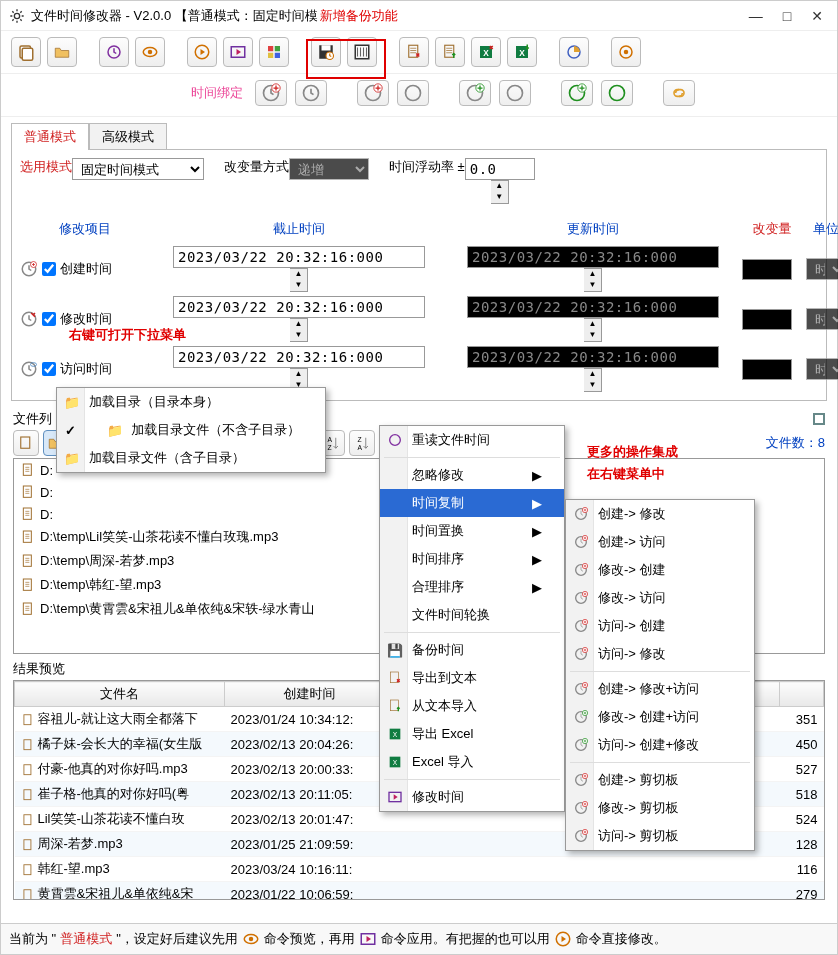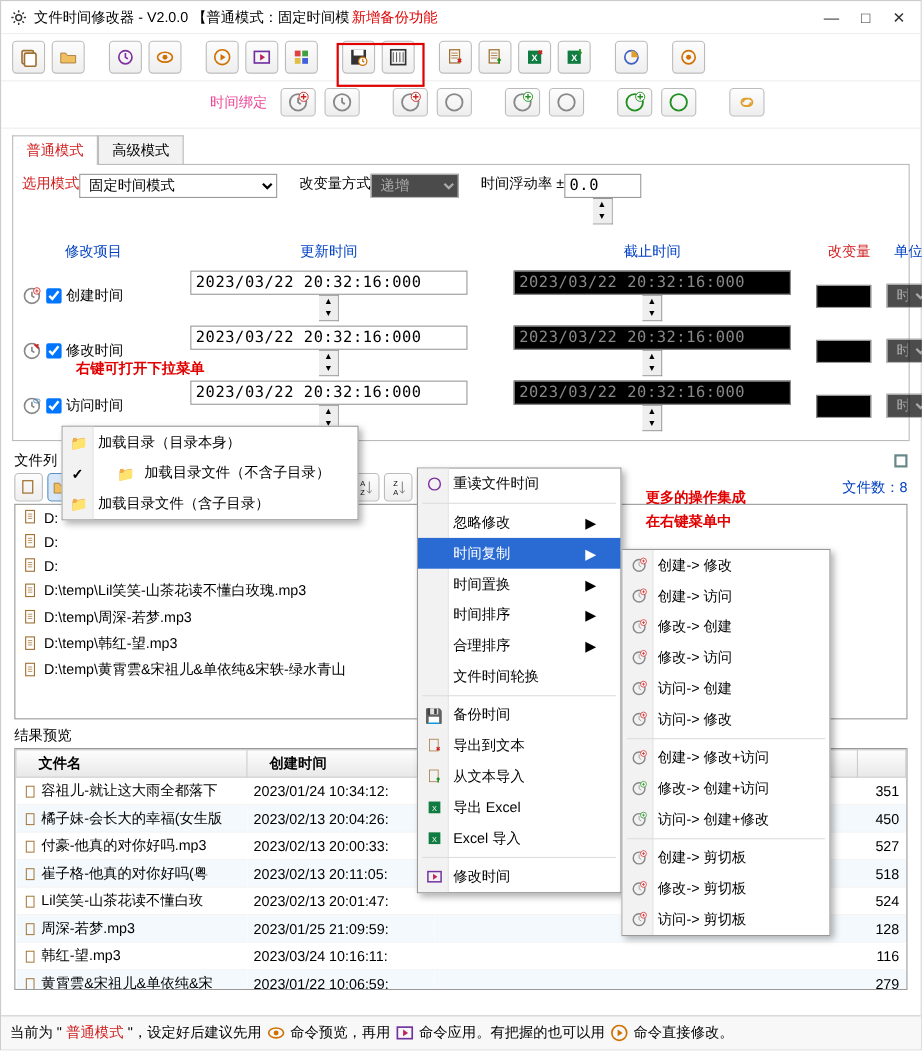--- a/index.html
+++ b/index.html
@@ -53,21 +53,21 @@
 .filebar { margin: 2px 12px; display: flex; align-items: center; gap: 4px; text-align: center; }
 .filecount { margin-left: auto; color: #0040c0; }
 
 .filelistbox { margin: 2px 12px 6px 12px; border: 1px solid #999; height: 196px; overflow: hidden; position: relative; background: #fff; }
 .fileitem { display: flex; align-items: center; gap: 4px; padding: 3px 6px; font-size: 13px; }
 .fileitem .fi { width: 16px; height: 16px; flex-shrink: 0; }
 
 .reshdr { margin: 4px 12px 2px 12px; font-size: 13px; display: flex; align-items: center; }
 .resbox { margin: 2px 12px; border: 1px solid #999; height: 220px; overflow: hidden; position: relative; background: #fff; }
 .restbl { width: 100%; border-collapse: collapse; font-size: 13px; }
-.restbl th { background: linear-gradient(#fdfdfd,#e8e8e8); border: 1px solid #ccc; padding: 3px 20px; font-weight: bold; text-align: left; }
+.restbl th { background: linear-gradient(#fdfdfd,#e8e8e8); border: 1px solid #ccc; padding: 3px 1px; font-weight: normal; text-align: center; }
 .restbl td { padding: 3px 6px; border-bottom: 1px solid #f4f4f4; white-space: nowrap; overflow: hidden; }
 .restbl tr:nth-child(even) td { background: #f4f9fd; }
 .restbl td.fn { max-width: 190px; }
 .restbl td .fi { width: 14px; height: 14px; vertical-align: middle; margin-right: 3px; }
 
 .statusbar { position: absolute; bottom: 0; left: 0; right: 0; border-top: 1px solid #ccc; padding: 6px 8px; font-size: 13px; display: flex; align-items: center; gap: 4px; background: #f8f8f8; }
 .statusbar .mode { color: #d02020; }
 .sicon { width: 18px; height: 18px; display: inline-flex; align-items: center; justify-content: center; }
 
 
@@ -273,38 +273,38 @@
       </div>
   </div>
 
   <div class="tabs">
     <div class="tab active">普通模式</div>
     <div class="tab">高级模式</div>
   </div>
   <div class="tabbody">
     <div class="row1">
       <span class="lab-red">选用模式</span>
-      <select style="width:180px"><option>固定时间模式</option></select>
+      <select style="width:132px"><option>固定时间模式</option></select>
       <span style="width:20px"></span>
       <span>改变量方式</span>
       <select disabled="" style="width:80px"><option>递增</option></select>
       <span style="width:20px"></span>
       <span>时间浮动率 ±</span>
       <div class="dtcell">
           <input type="text" style="width: 70px;" value="0.0">
           <div class="spin">
             <div>▲</div>
             <div>▼</div>
           </div>
         </div>
     </div>
     <div class="cols">
       <div class="hd">修改项目</div>
+      <div class="hd">截止时间</div>
       <div class="hd">更新时间</div>
-      <div class="hd">截止时间</div>
       <div class="hd r">改变量</div>
       <div class="hd">单位</div>
 
       <div class="itemrow">
         <div class="c1">
             <svg width="18" height="18" viewBox="0 0 24 24">
               <circle cx="12" cy="12" r="9" fill="none" stroke="#888" stroke-width="2"></circle>
               <path d="M12 7v5l3 2" stroke="#888" stroke-width="2" fill="none"></path>
               <circle cx="18" cy="6" r="4" fill="#fff" stroke="#d02020"></circle>
               <path d="M18 4v4M16 6h4" stroke="#d02020"></path>

